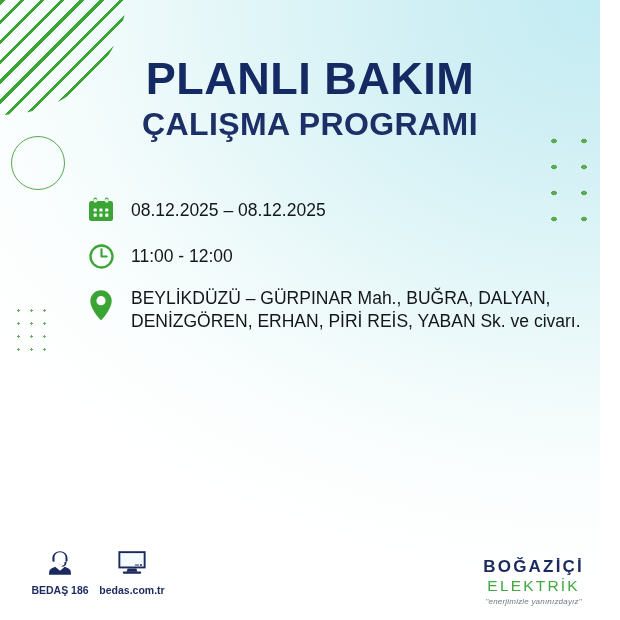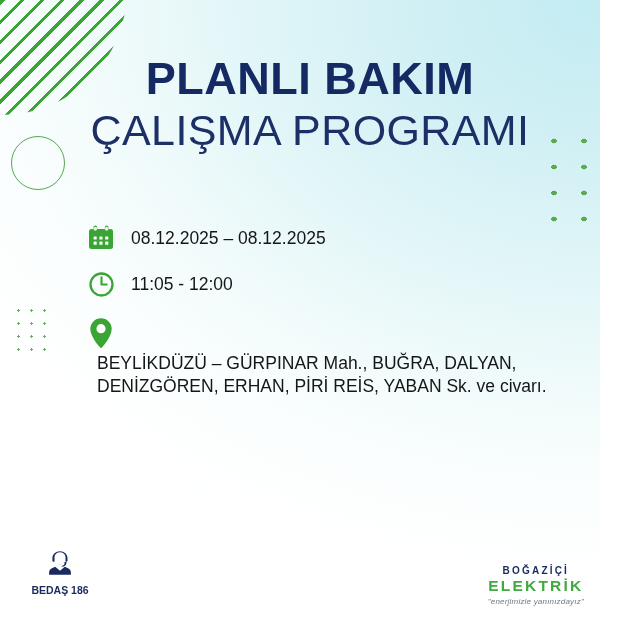--- a/index.html
+++ b/index.html
@@ -87,42 +87,41 @@
   #title-main {
     font-size: 45px;
     font-weight: 800;
     letter-spacing: 0.5px;
     color: #152a63;
     line-height: 1.02;
     white-space: nowrap;
   }
   #title-sub {
     margin-top: 6px;
-    font-size: 43px;
-    font-weight: 400;
+    font-size: 32px;
+    font-weight: 700;
     letter-spacing: 0.4px;
     color: #1c2f66;
     line-height: 1.05;
     white-space: nowrap;
   }
 
   
   #info-list {
     position: absolute;
     left: 84px;
     top: 193px;
     width: 520px;
-    margin-top: 28px;
   }
   .info-row {
     display: flex;
     align-items: flex-start;
     margin-bottom: 12px;
   }
-  .info-row:last-child { margin-bottom: 0; flex-direction: column; }
+  .info-row:last-child { margin-bottom: 0; }
 
   .info-icon {
     flex: 0 0 auto;
     width: 34px;
     height: 34px;
     display: flex;
     align-items: center;
     justify-content: center;
   }
   .info-text {
@@ -166,28 +165,28 @@
 
   
   #brand-logo {
     position: absolute;
     right: 16px;
     bottom: 14px;
     text-align: center;
     line-height: 1.16;
   }
   #brand-line-1 {
-    font-size: 10px;
+    font-size: 17px;
     font-weight: 800;
     letter-spacing: 2.2px;
     color: #1b2a5e;
   }
   #brand-line-2, #brand-line-3 {
     font-size: 15.5px;
-    font-weight: 700;
+    font-weight: 400;
     letter-spacing: 2.2px;
     color: #3faa3f;
   }
   #brand-tagline {
     margin-top: 2px;
     font-size: 8px;
     font-style: italic;
     color: #6a7a86;
     letter-spacing: .2px;
   }
@@ -232,21 +231,21 @@
       <div class="info-text">08.12.2025 – 08.12.2025</div>
     </div>
 
     <div class="info-row" id="row-time">
       <div class="info-icon">
         <svg width="27" height="27" viewBox="0 0 28 28" aria-hidden="true">
           <circle cx="14" cy="14" r="11.4" fill="none" stroke="#3aa534" stroke-width="2.4"></circle>
           <path d="M14 6.6 V14 H19.4" fill="none" stroke="#3aa534" stroke-width="2.2" stroke-linecap="round" stroke-linejoin="round"></path>
         </svg>
       </div>
-      <div class="info-text">11:05 - 12:00</div>
+      <div class="info-text">11:00 - 12:00</div>
     </div>
 
 
     <div class="info-row" id="row-address">
       <div class="info-icon">
         <svg width="26" height="32" viewBox="0 0 26 32" aria-hidden="true">
           <path d="M13 1.2C7.1 1.2 2.3 6 2.3 11.9c0 7.7 9.1 17.8 10.1 18.9.3.3.9.3 1.2 0 1-1.1 10.1-11.2 10.1-18.9C23.7 6 18.9 1.2 13 1.2z" fill="#3aa534"></path>
           <circle cx="13" cy="11.7" r="4.6" fill="#ffffff"></circle>
         </svg>
       </div>
@@ -265,20 +264,35 @@
             <path d="M15 4.2c-4.3 0-7.6 3-7.6 7v2.2c0 .8.6 1.4 1.4 1.4h.7V9.8a5.6 5.6 0 0 1 11 0v5h.6c.8 0 1.4-.6 1.4-1.4v-2.2c0-4-3.2-7-7.5-7z"></path>
             <path d="M19.5 15.1v1.3c0 1.1-.8 2-1.9 2h-1.2v-1h-2.8v2.3h4c2.1 0 3.8-1.6 3.8-3.6v-1z"></path>
             <path d="M10.2 19.8 6.4 21.6a4 4 0 0 0-2.3 3.6v2.6h21.8v-2.6a4 4 0 0 0-2.3-3.6l-3.8-1.8-4.8 4-4.8-4z"></path>
             <path d="M12.6 18.9 15 21.3l2.4-2.4v-1.6h-4.8z" fill="#ffffff"></path>
           </g>
         </svg>
       </div>
       <div class="contact-label">BEDAŞ 186</div>
     </div>
 
+    <div class="contact-item">
+      <div class="contact-icon">
+        <svg width="32" height="28" viewBox="0 0 32 28" aria-hidden="true">
+          <g fill="#1b2a5e">
+            <path d="M2.4 2.2h27.2v17.2H2.4z"></path>
+            <path d="M4.3 4.1h23.4v13.4H4.3z" fill="#f4fbfc"></path>
+            <path d="M11.6 19.4h8.8l.9 3.4H10.7z"></path>
+            <rect x="6.8" y="22.5" width="18.4" height="2.3" rx="1.1"></rect>
+            <circle cx="25" cy="16" r="1" fill="#1b2a5e"></circle>
+            <rect x="18.8" y="15.4" width="4.4" height="1.2" rx=".6" fill="#1b2a5e"></rect>
+          </g>
+        </svg>
+      </div>
+      <div class="contact-label">bedas.com.tr</div>
+    </div>
 
 
   </div>
 
   <div id="brand-logo">
     <div id="brand-line-1">BOĞAZİÇİ</div>
     <div id="brand-line-2">ELEKTRİK</div>
     <div id="brand-tagline">"enerjimizle yanınızdayız"</div>
   </div>
 

